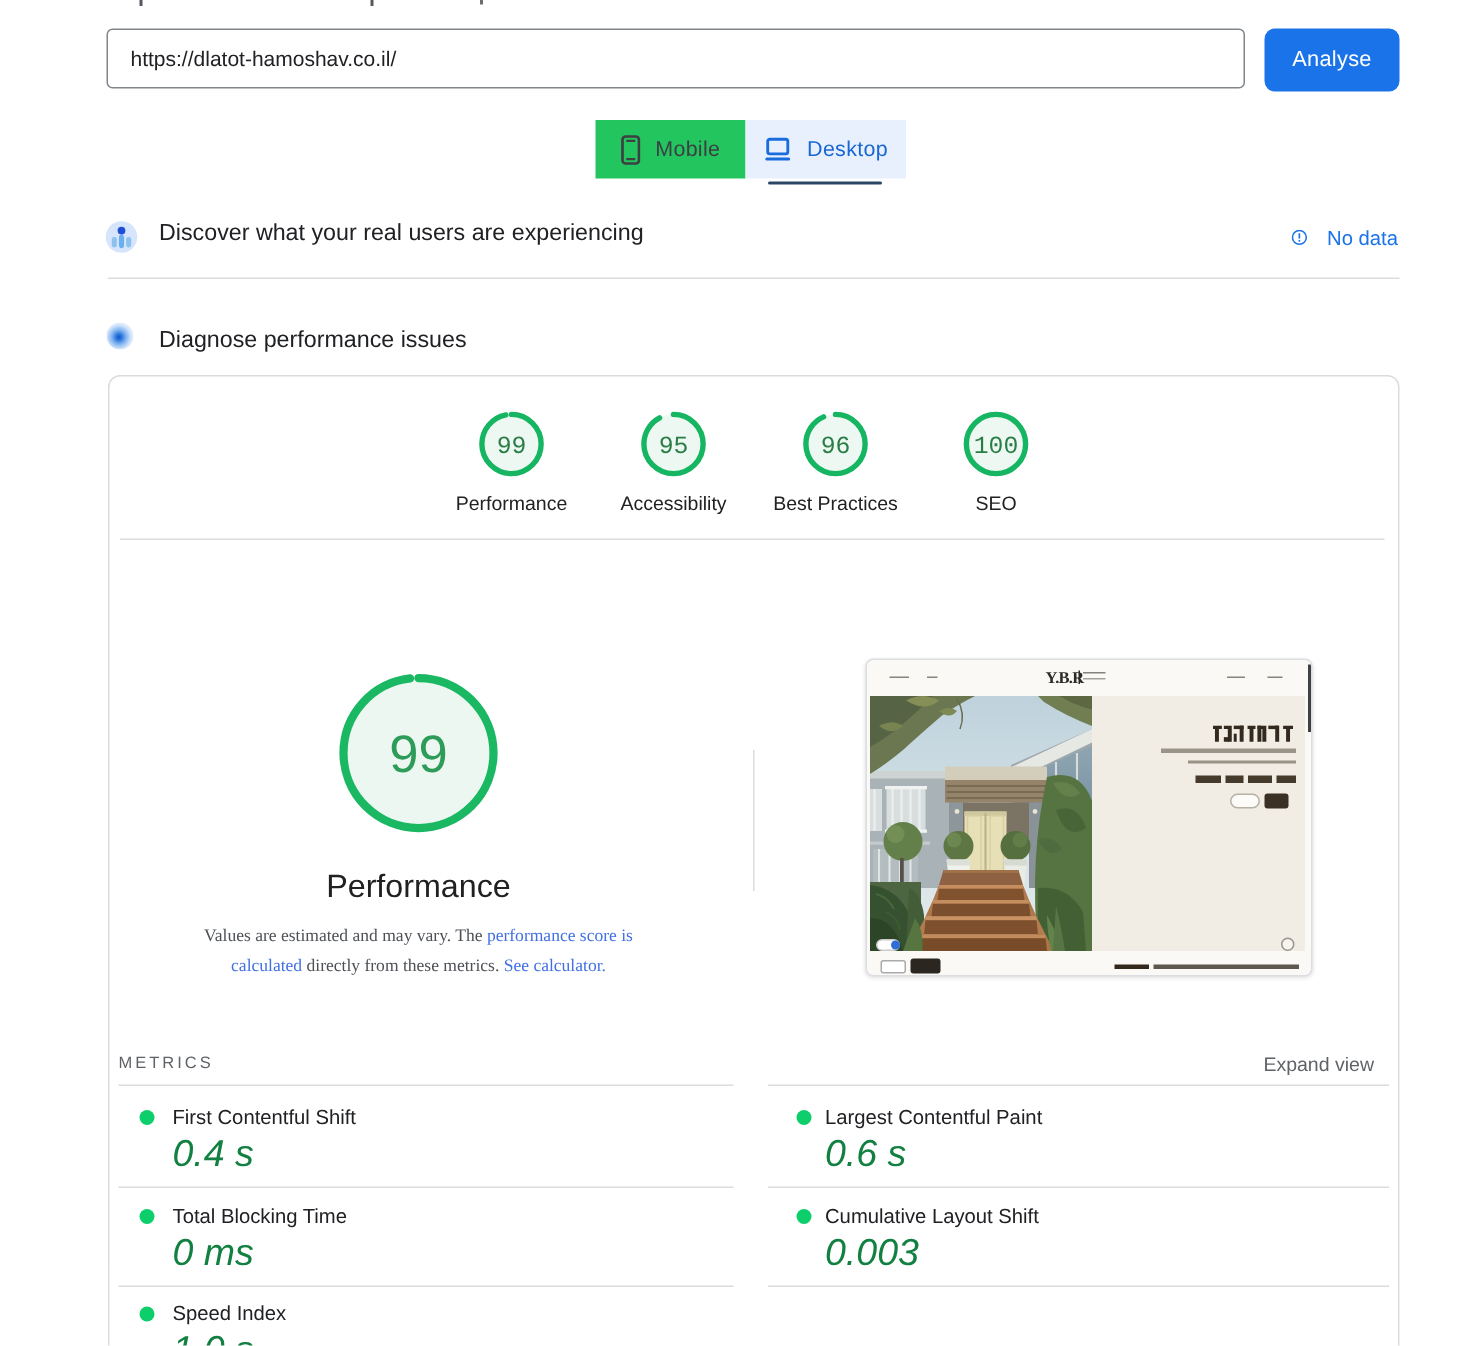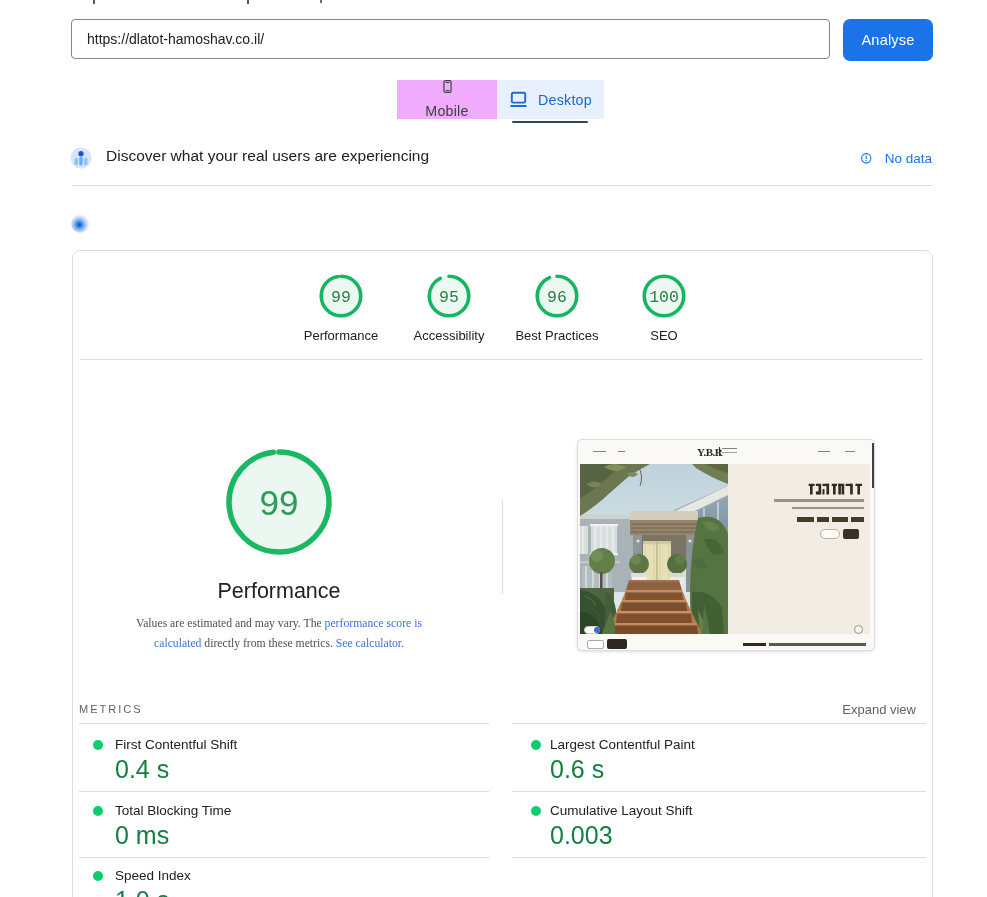--- a/index.html
+++ b/index.html
@@ -11,21 +11,21 @@
 
   
   #urlbox { left:71px; top:19px; width:759px; height:40px; border:1px solid #80868b;
     border-radius:4px; font-size:14px; line-height:38px; padding-left:15px; color:#202124; }
   #analyse { left:843px; top:19px; width:90px; height:42px; background:#1a73e8;
     border-radius:7px; color:#fff; font-size:14.5px; font-weight:400; text-align:center; line-height:42px; letter-spacing:0.2px; }
 
   
   .tab { top:80px; height:39px; display:flex; align-items:center; justify-content:center; gap:10px;
     font-size:14.3px; font-weight:400; letter-spacing:0.2px; }
-  #tab-mobile { left:397px; width:100px; background:#f0abfc; color:#3c4043;flex-direction:column; }
+  #tab-mobile { left:397px; width:100px; background:#22c55e; color:#3c4043; }
   #tab-desktop { left:497px; width:107px; background:#e8f0fe; color:#1967d2; }
   #tab-underline { left:512px; top:120.5px; width:76px; height:2.8px; background:#2c4766; border-radius:2px; }
 
   
   .rowtext { font-size:15.5px; color:#202124; }
   #nodata { top:151px; right:55px; color:#1a73e8; font-size:13.5px; display:flex; align-items:center; gap:13px; }
 
   
   #card { left:72px; top:250px; width:861px; height:705px; border:1px solid #dadce0; border-radius:8px; background:#fff; }
 
@@ -37,21 +37,21 @@
   #perf-para { left:0px; top:363px; width:412px; text-align:center; font-size:11.7px; line-height:19.5px; color:#4d5156; white-space:nowrap;font-family:Liberation Serif, serif; }
   #perf-para a { color:#4170e2; text-decoration:none; }
   #legend { left:2px; top:412px; width:412px; display:flex; justify-content:center; gap:28px;
     font-size:13.5px; color:#3c4043; }
   .leg { display:flex; align-items:center; gap:12px; } .leg svg { flex:none; }
 
   
   #metricshdr { left:6px; top:452px; font-size:11px; letter-spacing:2px; color:#5f6368; }
   #expandview { right:16px; top:451px; font-size:13px; color:#5f6368; }
   .mlabel { font-size:13.5px; color:#202124; }
-  .mvalue { font-size:25px; color:#128040; }
+  .mvalue { font-size:25px; color:#128040;font-style:italic; }
   .mdot { width:10px; height:10px; border-radius:50%; background:#0cce6b; }
 </style>
 </head>
 <body>
 <div id="page">
 
   <div class="abs" style="left:93px;top:0;width:2px;height:4px;background:#55585c"></div>
   <div class="abs" style="left:247px;top:0;width:2px;height:4px;background:#55585c"></div>
   <div class="abs" style="left:320px;top:0;width:2px;height:3px;background:#6a6d71"></div>
 
@@ -98,20 +98,21 @@
         <radialGradient id="diag" cx="46%" cy="54%" r="58%">
       <stop offset="0%" stop-color="#0d52c9"></stop>
           <stop offset="20%" stop-color="#2f7ade"></stop>
       <stop offset="45%" stop-color="#7fb2ef"></stop>
           <stop offset="75%" stop-color="#cde2fa"></stop>
       <stop offset="100%" stop-color="#eef5fd"></stop>
     </radialGradient>
       </defs>
     <circle cx="9" cy="9" r="9" fill="url(#diag)"></circle>
   </svg>
+  <div class="abs rowtext" style="left:106px;top:218px">Diagnose performance issues</div>
 
   <div id="card" class="abs">
 
     <svg class="abs" style="left:246px;top:23px" width="44" height="44" viewBox="0 0 44 44">
       <circle cx="22" cy="22" r="19.75" fill="#ecf8f1"></circle>
       <circle cx="22" cy="22" r="19.75" fill="none" stroke="#16b562" stroke-width="3.6" stroke-linecap="round" stroke-dasharray="120.1 124.1" transform="rotate(-90 22 22)"></circle>
       <text x="22" y="28" text-anchor="middle" font-size="16.5" class="gnum">99</text>
     </svg>
     <div class="abs gauge-label" style="left:218px;top:77px;width:100px">Performance</div>
     <svg class="abs" style="left:354px;top:23px" width="44" height="44" viewBox="0 0 44 44">

